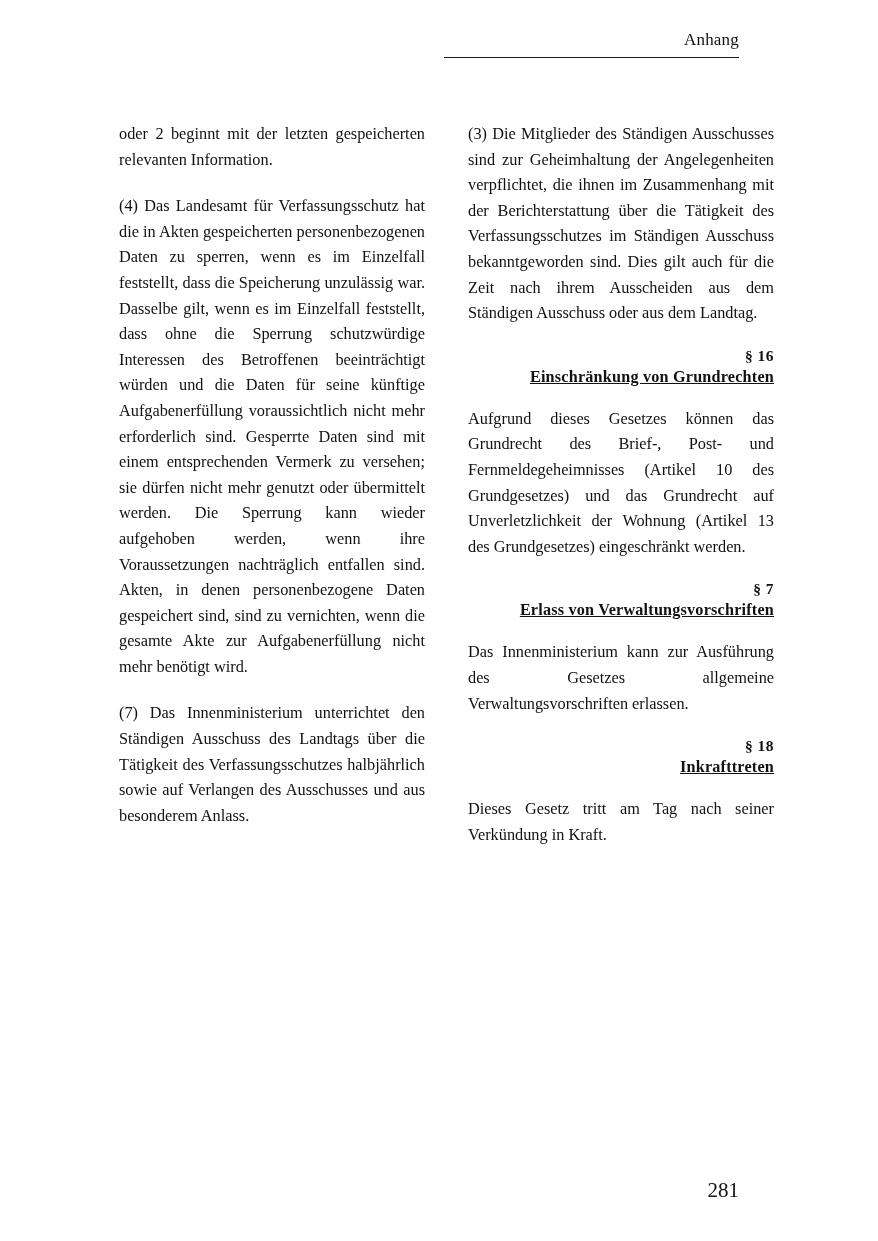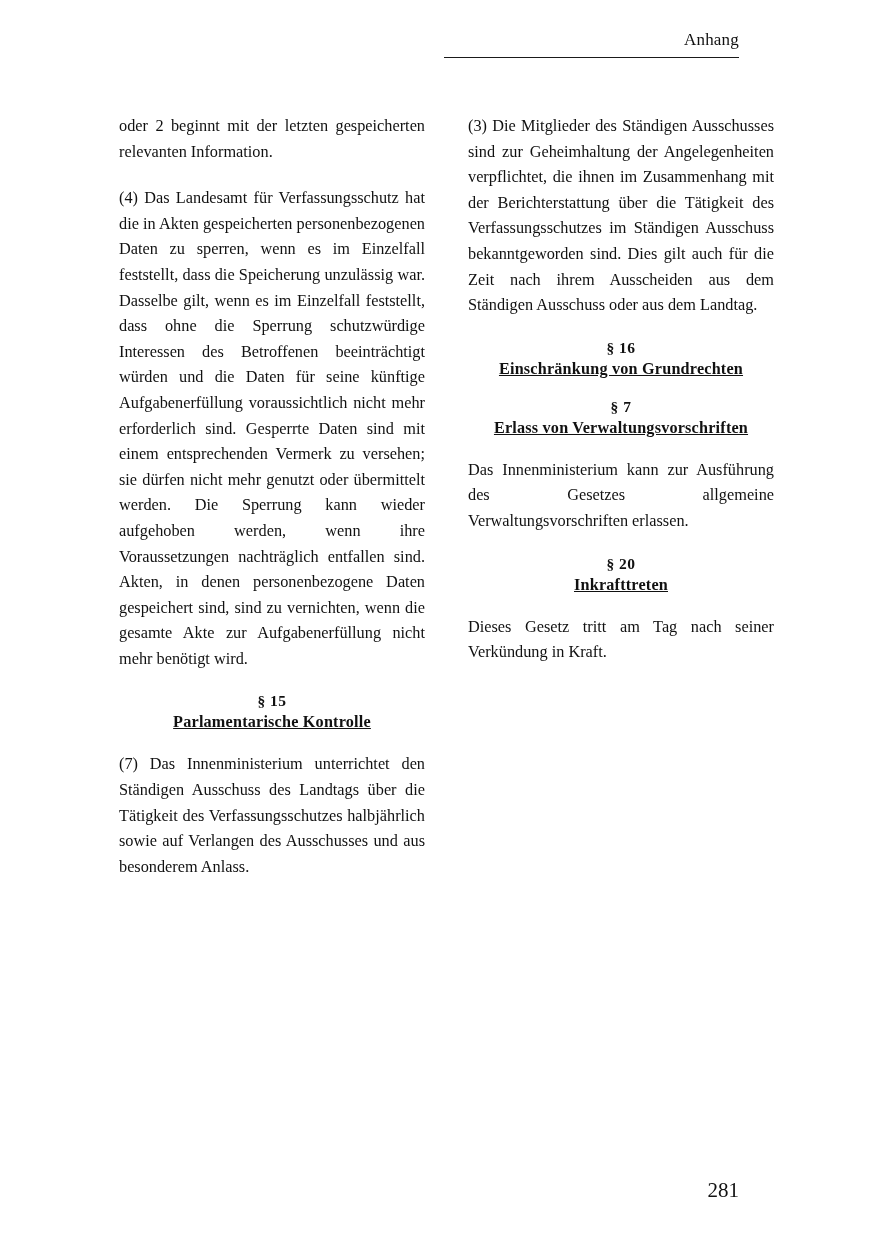--- a/index.html
+++ b/index.html
@@ -48,32 +48,32 @@
   
   .col {
     position: absolute;
     top: 105px;
     width: 306px;
   }
   .col-left { left: 119px; }
   .col-right { left: 468px; }
 
   p.para {
-    margin: 8px 0 21px 0;
+    margin: 16px 0 21px 0;
     font-size: 16.3px;
     line-height: 25.6px;
     text-align: justify;
     text-justify: inter-word;
     hyphens: manual;
   }
   p.para:last-child { margin-bottom: 0; }
 
   .section-head {
     margin: 18px 0 19px 0;
-    text-align: center;
+    text-align: right;
   }
   .section-head .sec-num {
     display: block;
     font-size: 15.5px;
     font-weight: bold;
     letter-spacing: 0.5px;
     margin-bottom: 3px;
   }
   .section-head .sec-title {
     display: block;
@@ -97,39 +97,36 @@
 <div class="page">
 
   <div class="header">
     <div class="header-title">Anhang</div>
     <div class="header-rule"></div>
   </div>
 
   <div class="col col-left">
       <p class="para">oder 2 beginnt mit der letzten gespeicherten relevanten Information.</p>
       <p class="para">(4) Das Landesamt für Verfassungsschutz hat die in Akten gespeicherten personenbezogenen Daten zu sperren, wenn es im Einzelfall feststellt, dass die Speicherung unzulässig war. Dasselbe gilt, wenn es im Einzelfall feststellt, dass ohne die Sperrung schutzwürdige Interessen des Betroffenen beeinträchtigt würden und die Daten für seine künftige Aufgabenerfüllung voraussichtlich nicht mehr erforderlich sind. Gesperrte Daten sind mit einem entsprechenden Vermerk zu versehen; sie dürfen nicht mehr genutzt oder übermittelt werden. Die Sperrung kann wieder aufgehoben werden, wenn ihre Voraussetzungen nachträglich entfallen sind. Akten, in denen personenbezogene Daten gespeichert sind, sind zu vernichten, wenn die gesamte Akte zur Aufgabenerfüllung nicht mehr benötigt wird.</p>
-      <div class="section-head">
-        <span class="sec-num">§ 15</span>
-        <span class="sec-title">Parlamentarische Kontrolle</span>
-      </div>
       <p class="para">(7) Das Innenministerium unterrichtet den Ständigen Ausschuss des Landtags über die Tätigkeit des Verfassungsschutzes halbjährlich sowie auf Verlangen des Ausschusses und aus besonderem Anlass.</p>
     </div>
   <div class="col col-right">
       <p class="para">(3) Die Mitglieder des Ständigen Ausschusses sind zur Geheimhaltung der Angelegenheiten verpflichtet, die ihnen im Zusammenhang mit der Berichterstattung über die Tätigkeit des Verfassungsschutzes im Ständigen Ausschuss bekanntgeworden sind. Dies gilt auch für die Zeit nach ihrem Ausscheiden aus dem Ständigen Ausschuss oder aus dem Landtag.</p>
       <div class="section-head">
         <span class="sec-num">§ 16</span>
         <span class="sec-title">Einschränkung von Grundrechten</span>
       </div>
+      <p class="para">Aufgrund dieses Gesetzes können das Grundrecht des Brief-, Post- und Fernmeldegeheimnisses (Artikel 10 des Grundgesetzes) und das Grundrecht auf Unverletzlichkeit der Wohnung (Artikel 13 des Grundgesetzes) eingeschränkt werden.</p>
       <div class="section-head">
         <span class="sec-num">§ 7</span>
         <span class="sec-title">Erlass von Verwaltungsvorschriften</span>
       </div>
       <p class="para">Das Innenministerium kann zur Ausführung des Gesetzes allgemeine Verwaltungsvorschriften erlassen.</p>
       <div class="section-head">
-        <span class="sec-num">§ 20</span>
+        <span class="sec-num">§ 18</span>
         <span class="sec-title">Inkrafttreten</span>
       </div>
       <p class="para">Dieses Gesetz tritt am Tag nach seiner Verkündung in Kraft.</p>
     </div>
 
   <div class="folio">281</div>
 
 </div>
 
 </body></html>

